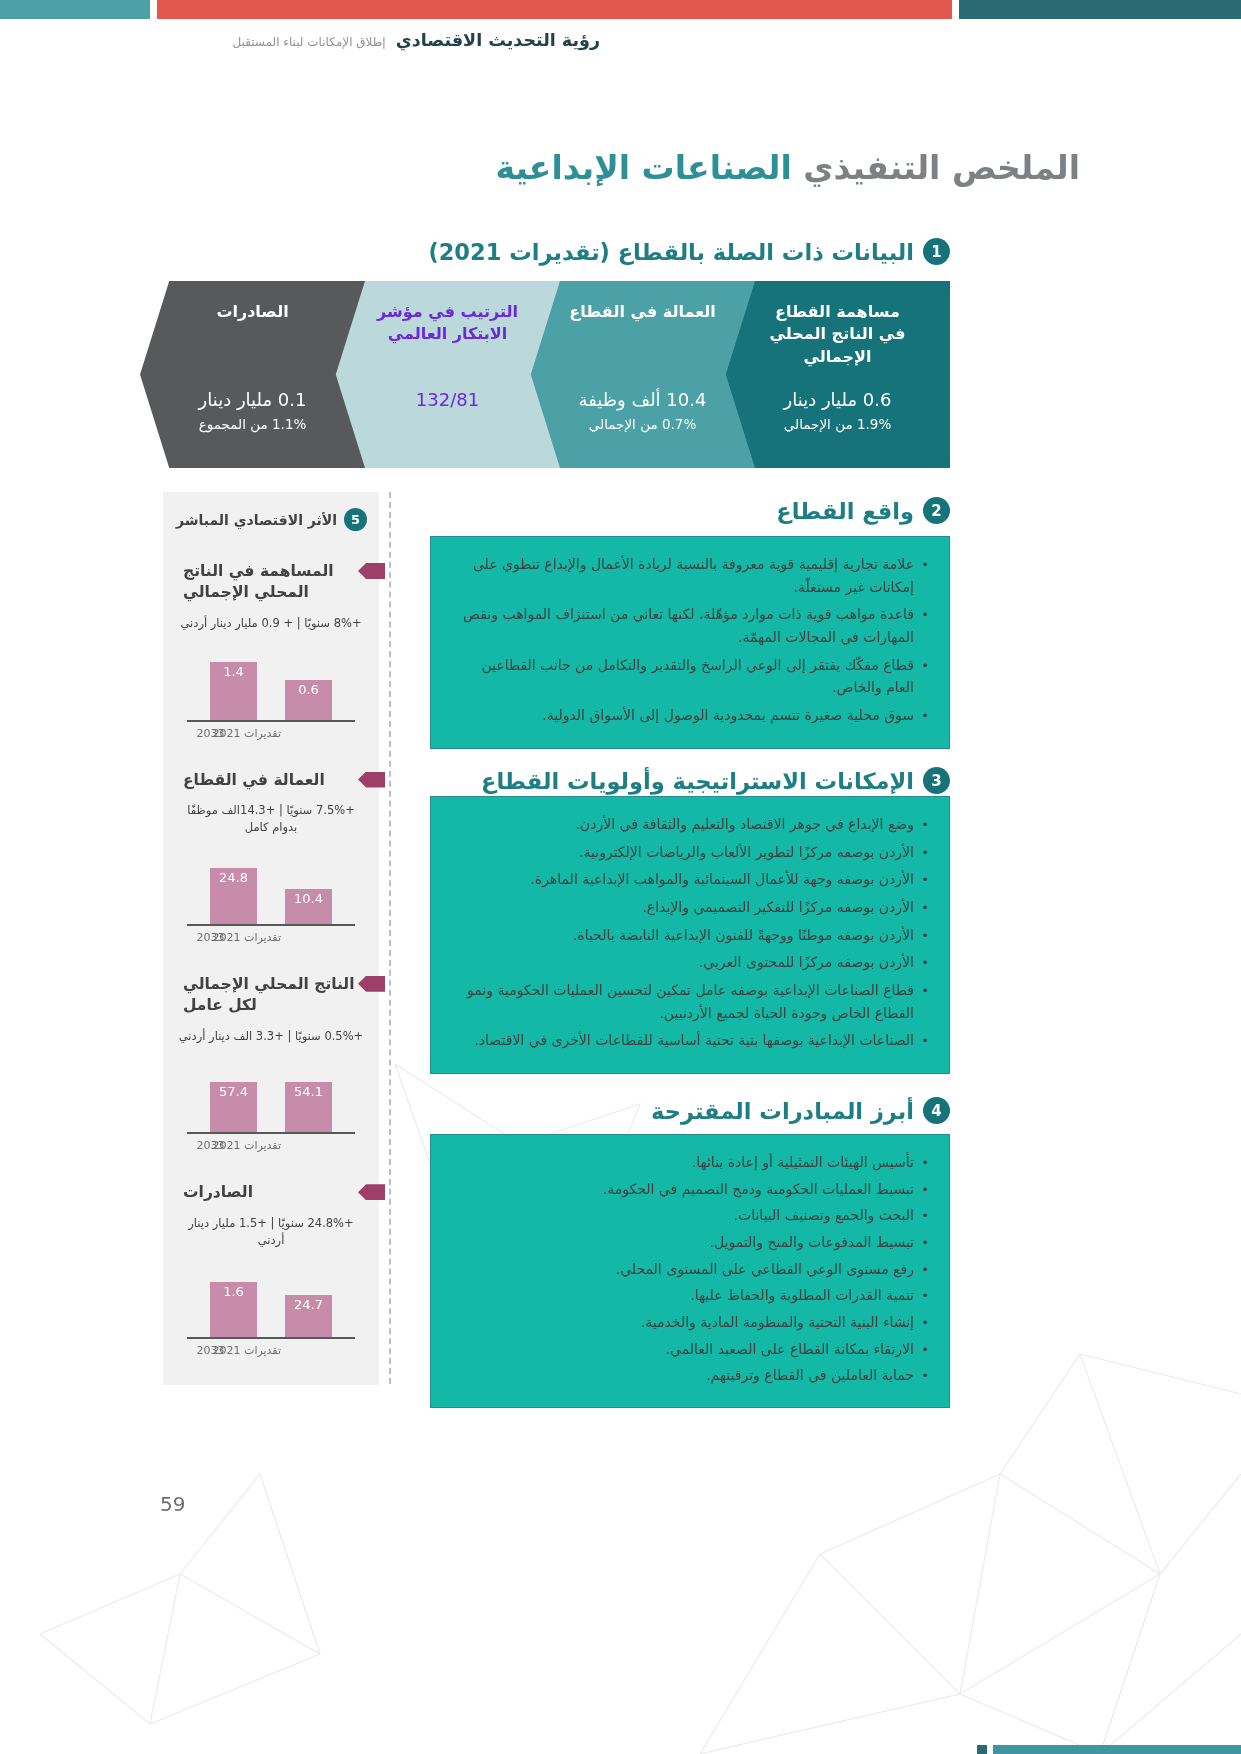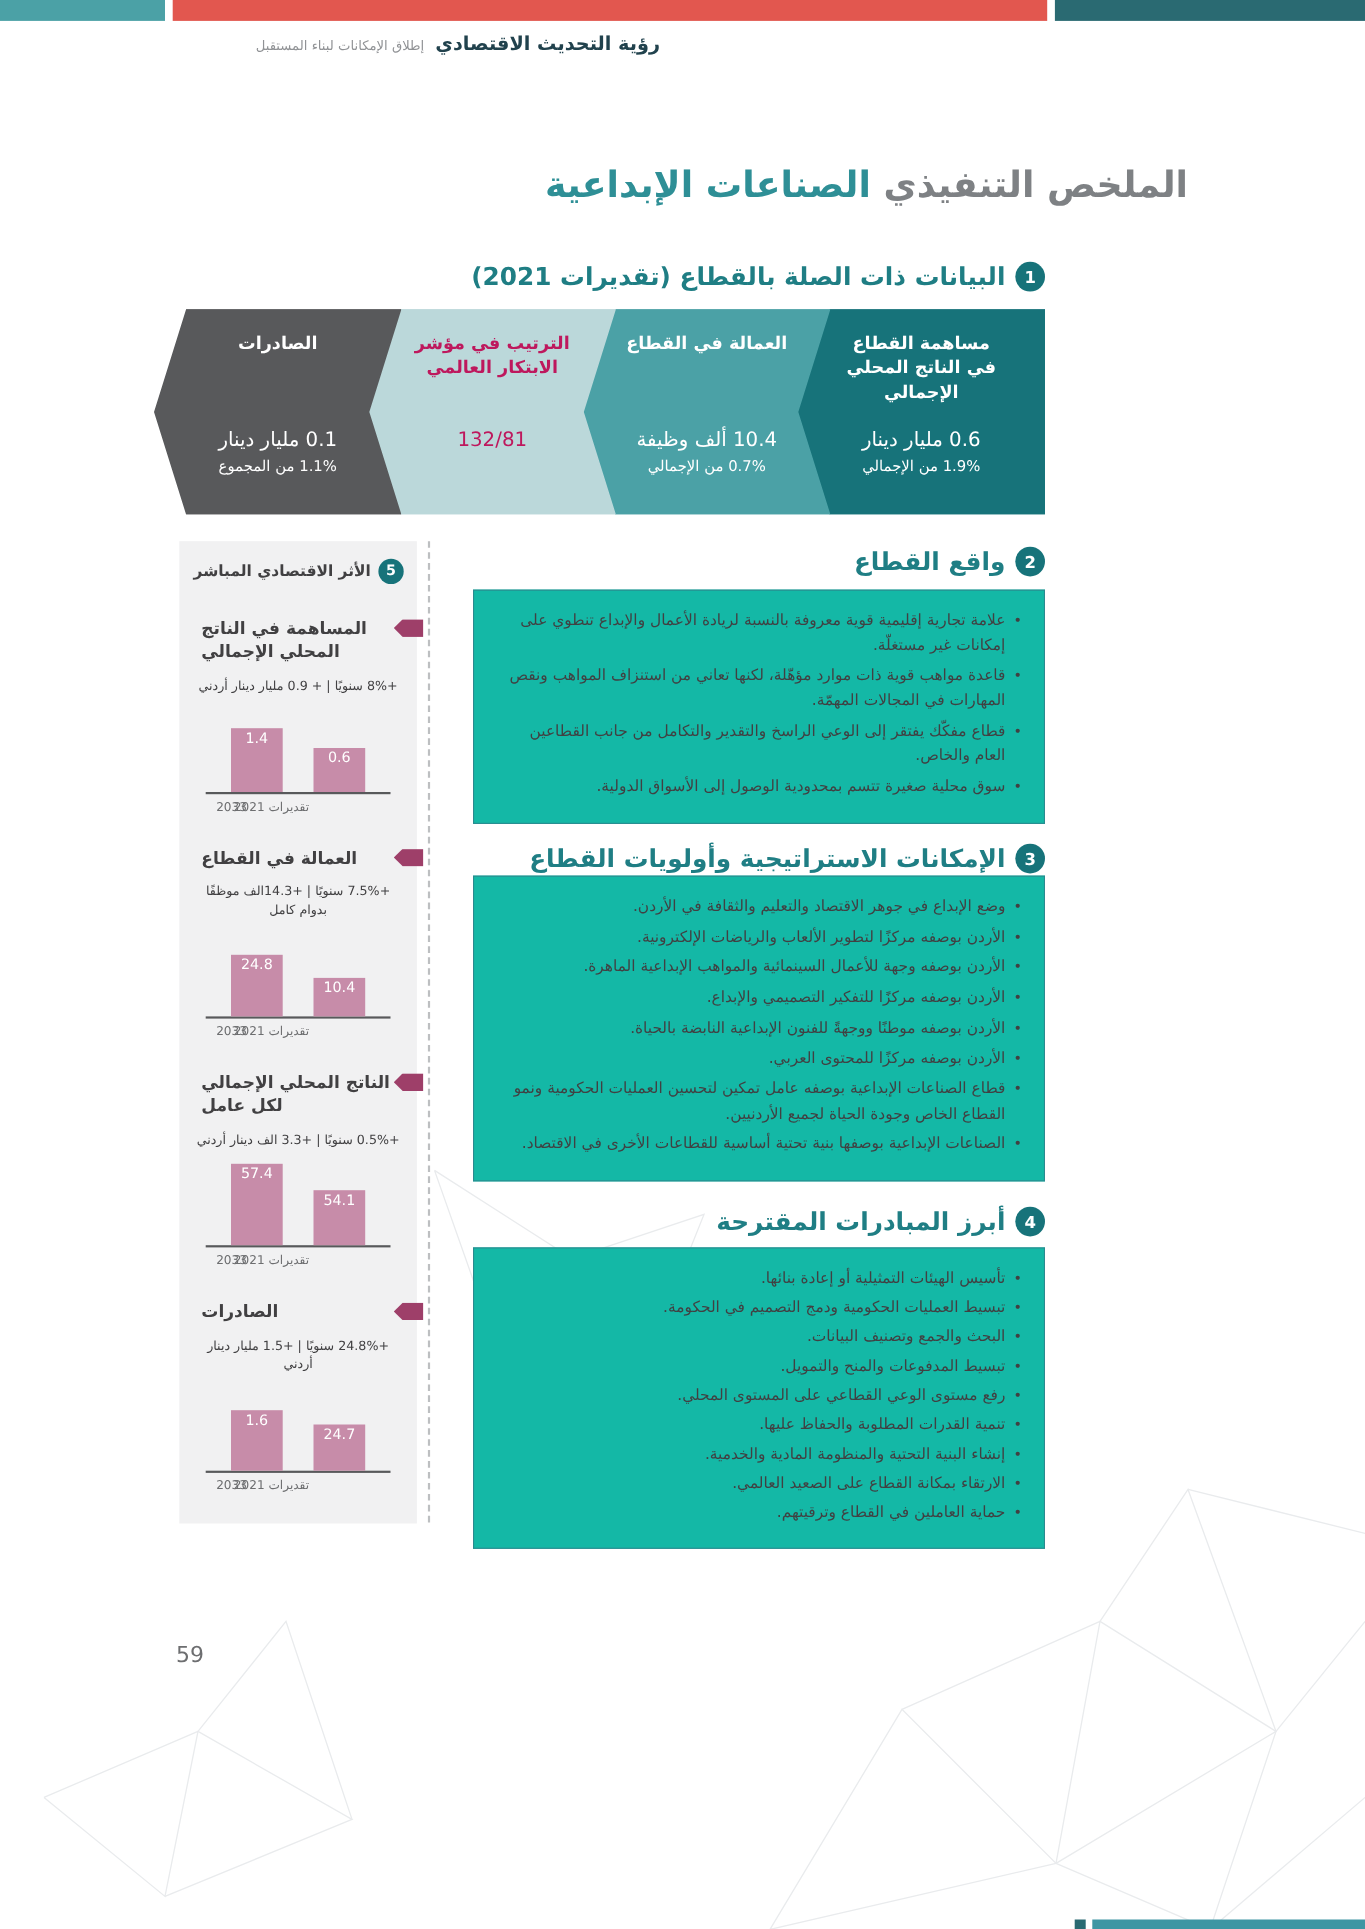--- a/index.html
+++ b/index.html
@@ -34,21 +34,21 @@
   .sec-head h2 { margin:0; font-size:22.5px; font-weight:bold; color:#1F7E84; white-space:nowrap; }
 
   
   .banner { position:absolute; left:0; top:281px; width:1241px; height:187px; }
   .seg { position:absolute; top:0; height:187px; width:225px; box-sizing:border-box; padding:20px 36px 34px;
          display:flex; flex-direction:column; align-items:center; text-align:center; color:#ffffff; }
   .clip-first { clip-path:polygon(100% 0, 100% 100%, 13% 100%, 0 50%, 13% 0); }
   .clip-mid   { clip-path:polygon(100% 0, 87% 50%, 100% 100%, 13% 100%, 0 50%, 13% 0); }
   .seg1 { left:725px; background:#17737A; }
   .seg2 { left:530px; background:#4BA1A6; }
-  .seg3 { left:335px; background:#BBD8DA; color:#be185d; }
+  .seg3 { left:335px; background:#BBD8DA; color:#6d28d9; }
   .seg4 { left:140px; background:#58595B; }
   .seg-title { font-size:16px; font-weight:bold; line-height:1.4; }
   .seg-value { margin-top:auto; font-size:18px; line-height:1.3; }
   .seg-sub { font-size:13.5px; margin-top:5px; min-height:18px; }
 
   
   .box { position:absolute; left:430px; width:520px; box-sizing:border-box; border:1px solid #2A8A8F;
          padding:16px 20px; background:#14b8a6; }
   .box ul { margin:0; padding:0; list-style:none; }
   .box li { position:relative; padding-right:15px; font-size:14px; line-height:1.62; color:#414042;
@@ -234,21 +234,21 @@
         <span class="bar-label">2033</span>
         <span class="bar-label">تقديرات 2021</span>
       </div>
     </div>
 
     <div class="chart-block">
       <span class="ribbon"></span>
       <div class="chart-title">الناتج المحلي الإجمالي لكل عامل</div>
       <div class="chart-stats">+0.5% سنويًا | +3.3 الف دينار أردني</div>
       <div class="bars">
-        <div class="bar" style="height:74px">
+        <div class="bar" style="height:50px">
             <span>57.4</span>
           </div>
         <div class="bar" style="height:50px">
             <span>54.1</span>
           </div>
       </div>
       <div class="bar-labels">
         <span class="bar-label">2033</span>
         <span class="bar-label">تقديرات 2021</span>
       </div>

